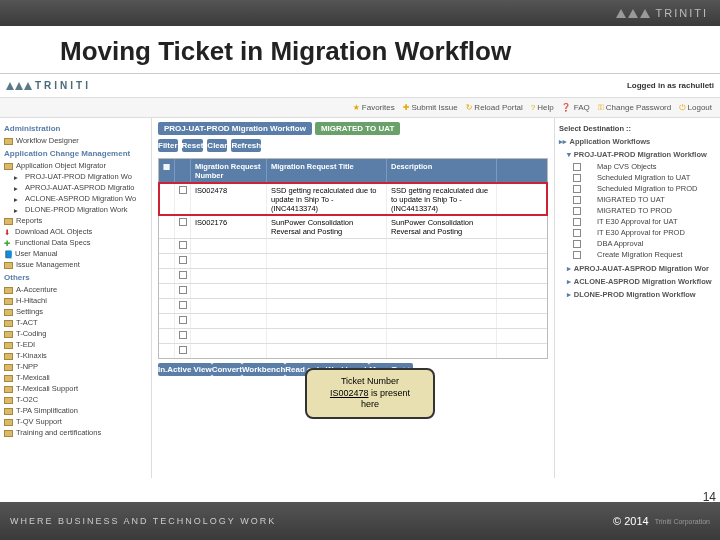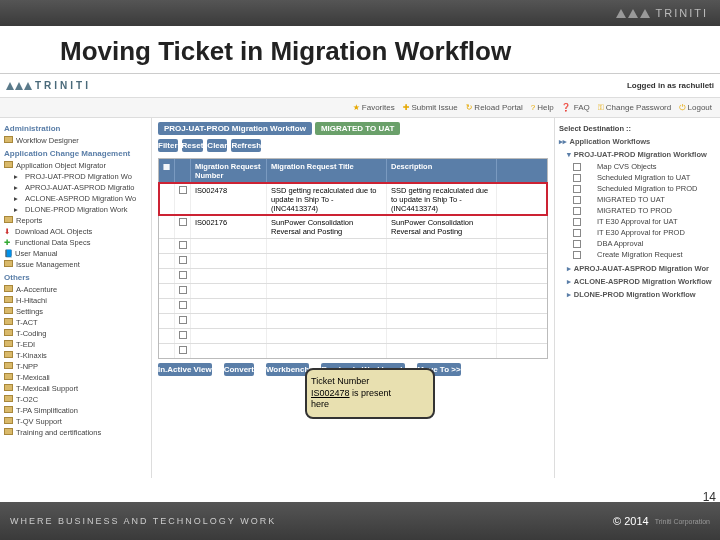--- a/index.html
+++ b/index.html
@@ -13,42 +13,42 @@
 .apphdr .logo{display:flex;align-items:center;gap:3px;font-size:10px;letter-spacing:3px;color:#4a6a7a;font-weight:bold}
 .apphdr .logo .tri{display:flex;gap:1px}
 .apphdr .logo .tri span{width:0;height:0;border-left:4px solid transparent;border-right:4px solid transparent;border-bottom:8px solid #5a7a8a}
 .login{margin-left:auto;font-size:8px;font-weight:bold;color:#333}
 .toolbar{height:20px;background:#f6f6f6;border-bottom:1px solid #ddd;display:flex;justify-content:flex-end;align-items:center;gap:8px;padding:0 8px;font-size:8px;color:#555}
 .toolbar .ti{display:flex;align-items:center;gap:2px}
 .star{color:#e6a800}
 .main{display:flex;height:360px}
 .nav{width:152px;border-right:1px solid #ddd;padding:3px 4px;overflow:hidden}
 .navh{color:#5a7ea8;font-weight:bold;font-size:8px;margin:3px 0 2px}
-.navi{display:flex;align-items:flex-start;gap:3px;font-size:7.5px;color:#444;padding:1px 0;white-space:nowrap;overflow:hidden}
+.navi{display:flex;align-items:flex-end;gap:3px;font-size:7.5px;color:#444;padding:1px 0;white-space:nowrap;overflow:hidden}
 .fld{width:9px;height:7px;background:#d9b96a;border:1px solid #a8873a;flex-shrink:0}
 .navi.sub{padding-left:10px}
 .ic{width:8px;height:8px;flex-shrink:0;display:inline-block}
 .center{flex:1;padding:4px 6px;overflow:hidden}
 .crumb{display:flex;gap:3px;margin-bottom:4px}
 .pill{background:#5a7ea8;color:#fff;font-size:8px;font-weight:bold;padding:2px 6px;border-radius:2px}
 .pill2{background:#6aa06a}
 .btnrow{display:flex;gap:4px;margin-bottom:6px}
 .btn{background:#5a7ea8;color:#fff;font-size:8px;font-weight:bold;padding:2px 0;border:none;border-radius:2px}
 .tbl{border:1px solid #bbb;font-size:7.5px}
 .thd{display:flex;background:#5a7ea8;color:#fff;font-weight:bold}
 .thd>div{padding:3px 4px;border-right:1px solid #7a9ac0}
 .c0{width:16px}.c1{width:16px}.c2{width:76px}.c3{width:120px}.c4{width:110px}
 .tr{display:flex;border-top:1px solid #ddd}
 .tr>div{padding:2px 4px;min-height:14px;border-right:1px solid #eee;overflow:hidden}
 .cb{width:8px;height:8px;border:1px solid #888}
 .hl{outline:2px solid #c23;outline-offset:-1px}
-.callout{position:absolute;left:305px;top:368px;width:130px;background:#e8e0b0;border:2px solid #333;border-radius:8px;padding:6px 4px;font-size:9px;text-align:left;line-height:1.3}
+.callout{position:absolute;left:305px;top:368px;width:130px;background:#e8e0b0;border:2px solid #333;border-radius:8px;padding:6px 4px;font-size:9px;text-align:center;line-height:1.3}
 .callout u{text-decoration:underline}
 .count{font-size:8px;color:#666;margin-top:4px}
-.bbtns{display:flex;gap:12px;margin-top:4px}
+.bbtns{display:flex;gap:0;margin-top:4px}
 .right{width:166px;border-left:1px solid #ddd;padding:6px 4px;font-size:7.5px;overflow:hidden}
 .rh{font-weight:bold;color:#444;margin-bottom:4px}
 .rsec{color:#555;font-weight:bold;margin:4px 0 2px;display:flex;gap:3px;align-items:center}
 .ritem{display:flex;align-items:center;gap:16px;padding:1px 0 1px 14px;color:#444}
 .ritem .sq{width:8px;height:8px;border:1px solid #888;background:#fff;flex-shrink:0}
 .arrow{color:#5a7ea8;font-weight:bold}
 .footer{position:absolute;bottom:0;left:0;right:0;height:38px;background:linear-gradient(#555,#3a3a3a);display:flex;align-items:center;color:#ccc;font-size:9px;letter-spacing:2px;padding:0 10px}
 .footer .yr{margin-left:auto;letter-spacing:0;font-size:11px;color:#fff}
 .footer .corp{font-size:7px;letter-spacing:0;margin-left:6px;color:#999}
 .pgnum{position:absolute;right:4px;bottom:36px;font-size:12px;color:#333}

